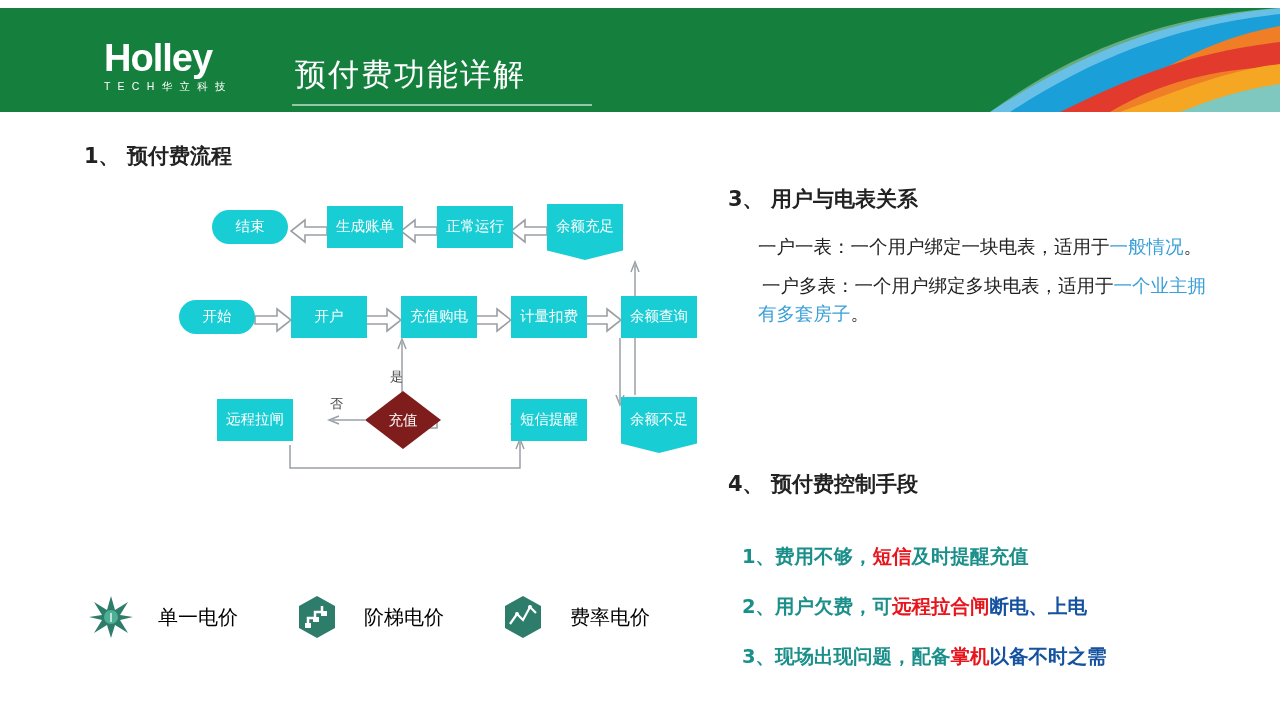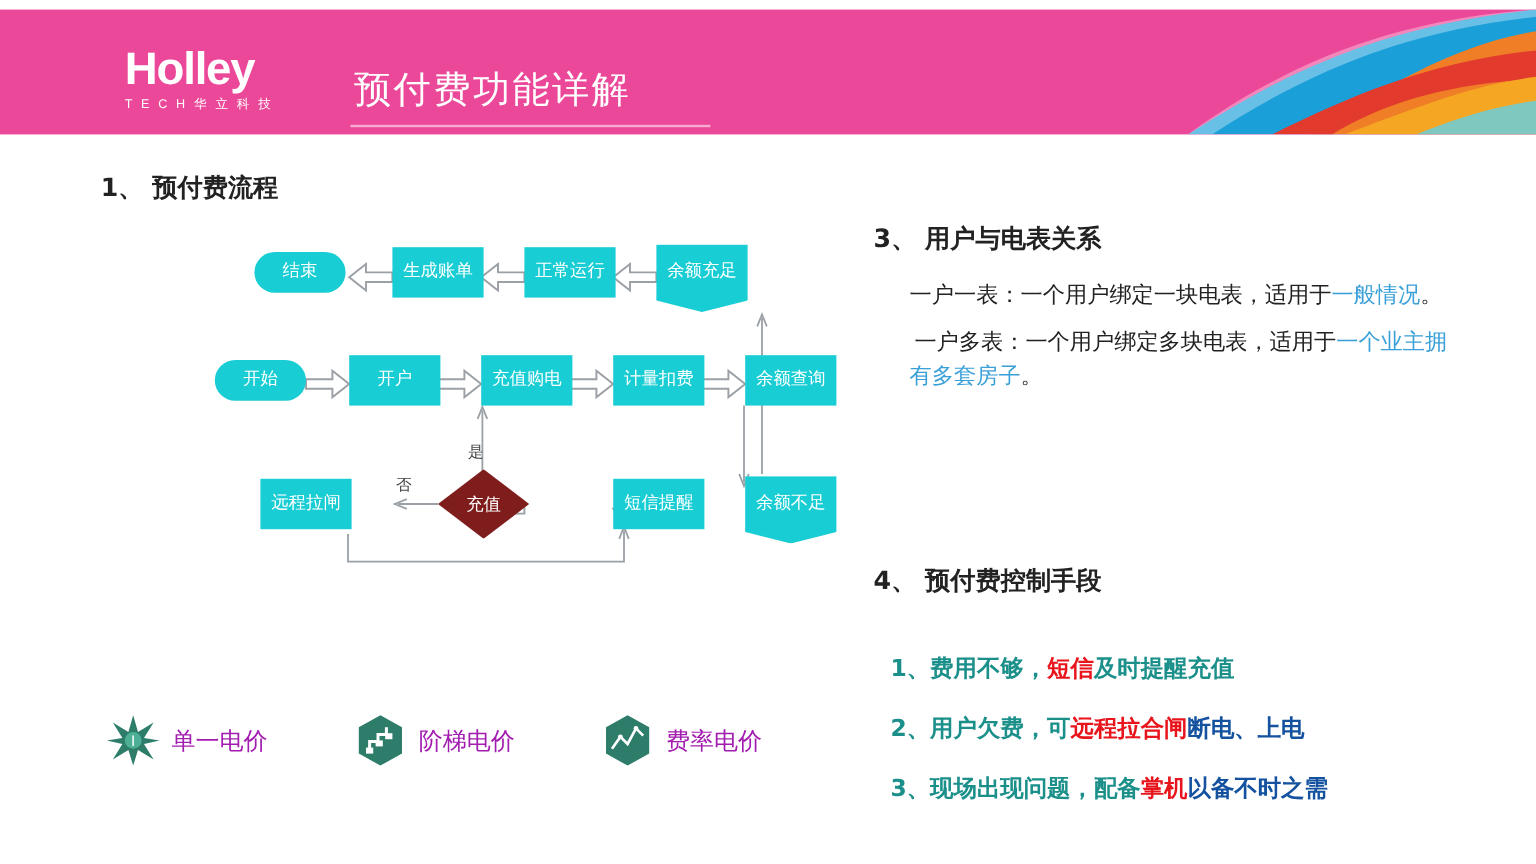--- a/index.html
+++ b/index.html
@@ -7,21 +7,21 @@
     width: 1280px; height: 720px;
     font-family: "Liberation Sans", sans-serif;
     background: #ffffff;
     overflow: hidden;
   }
   .slide { position: relative; width: 1280px; height: 720px; background: #fff; }
 
   
   .header {
     position: absolute; left: 0; top: 8px; width: 1280px; height: 104px;
-    background: #ec4899;
+    background: #15803d;
     overflow: hidden;
   }
   .logo-box {
     position: absolute; left: 104px; top: 30px; width: 170px; height: 56px;
   }
   .logo-word {
     font-size: 38px; font-weight: bold; color: #ffffff; letter-spacing: -1px;
     font-family: "Liberation Sans", sans-serif; line-height: 40px;
   }
   .logo-sub {
@@ -74,21 +74,21 @@
   .lbl {
     position: absolute; font-size: 13px; color: #444;
     font-family: "DejaVu Sans", sans-serif;
   }
 
   
   .price-row { position: absolute; left: 88px; top: 588px; width: 600px; height: 64px; }
   .price-item { position: absolute; display: flex; align-items: center; }
   .price-ico { width: 46px; height: 46px; }
   .price-txt {
-    margin-left: 9px; font-size: 20px; color: #a21caf;
+    margin-left: 24px; font-size: 20px; color: #000000;
     font-family: "DejaVu Sans", sans-serif;
   }
 
   
   .rel-list { position: absolute; left: 758px; top: 233px; width: 460px; }
   .rel-p {
     font-size: 18.5px; color: #222; line-height: 1.5; margin-bottom: 11px;
     font-family: "DejaVu Sans", sans-serif;
   }
   .rel-p .hl { color: #3aa0d8; }

